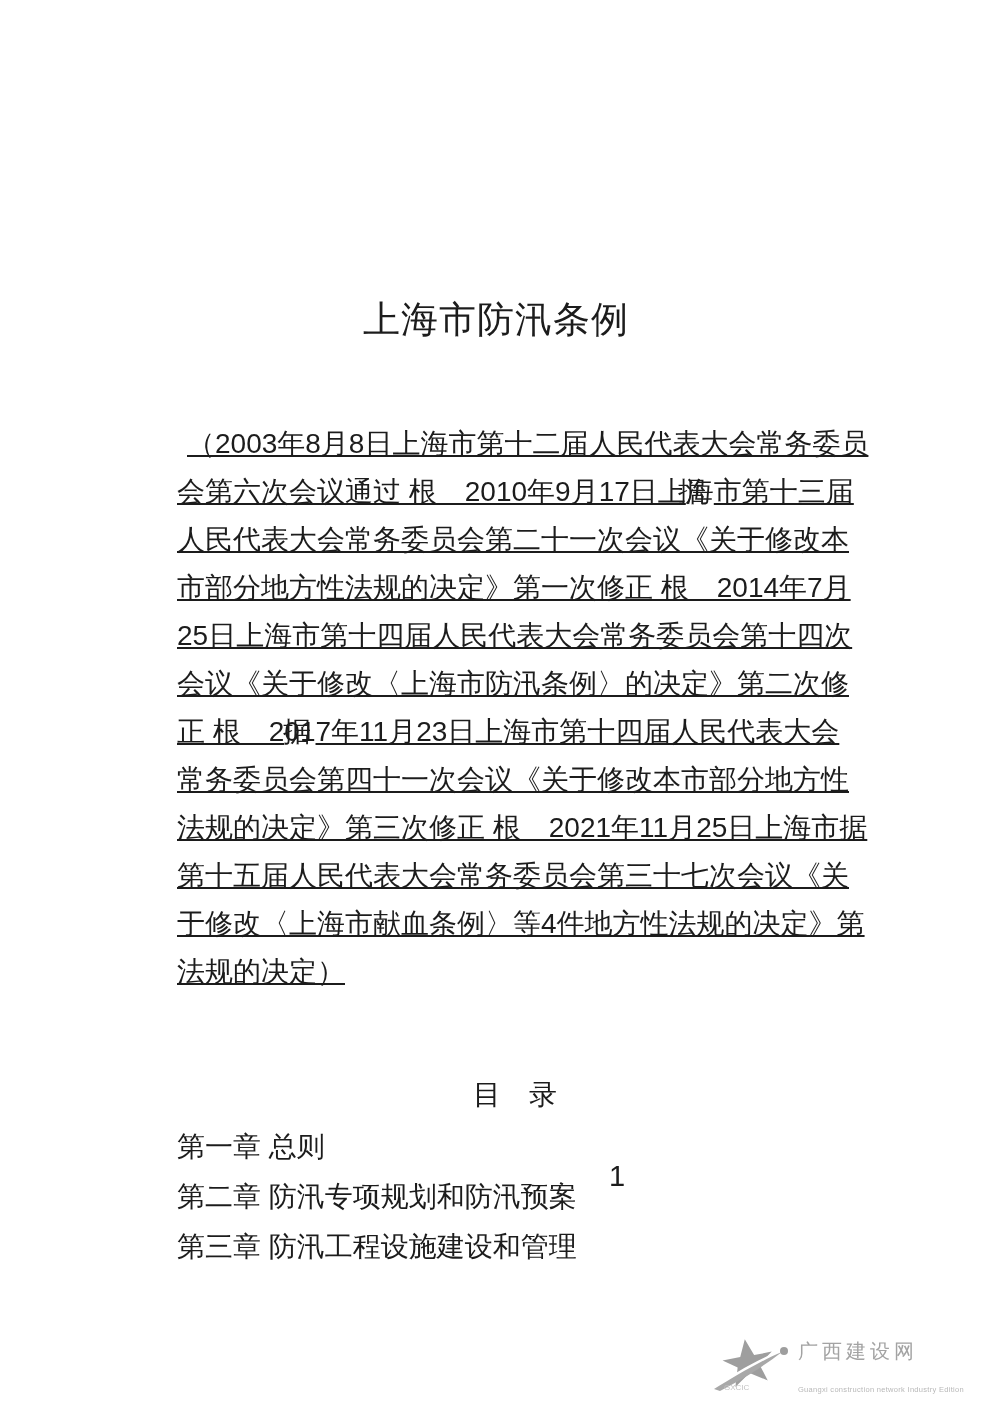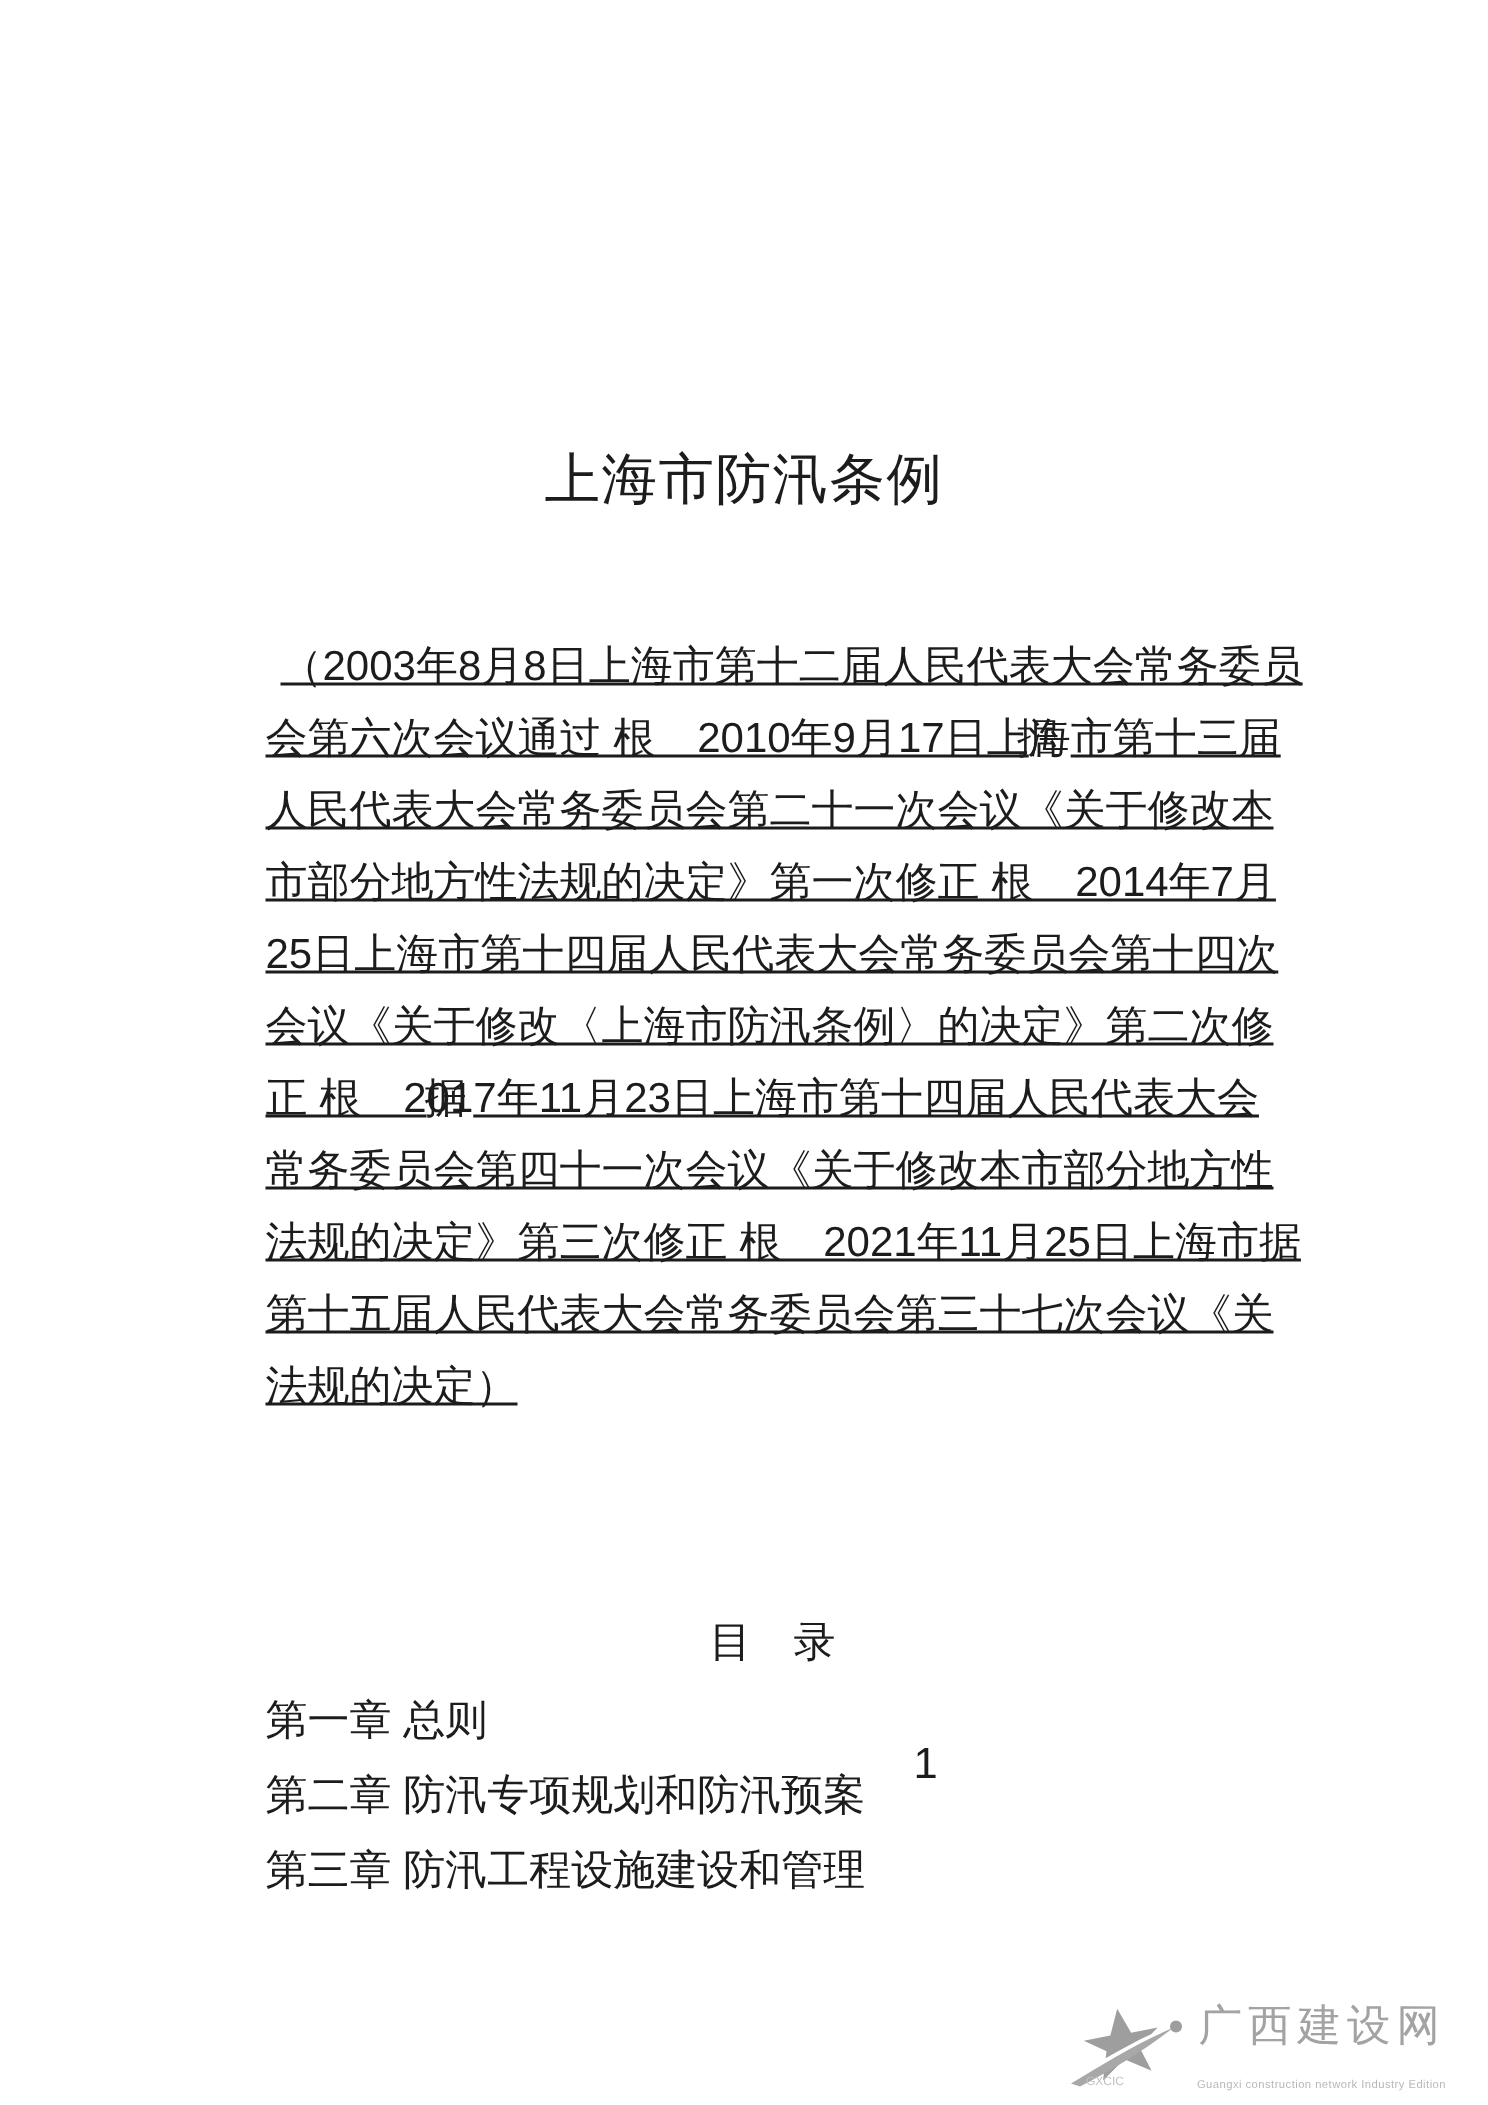--- a/index.html
+++ b/index.html
@@ -86,26 +86,25 @@
   }
   .wm-star {
     width: 84px;
     height: 60px;
     flex: 0 0 auto;
   }
   .wm-textcol {
     margin-left: 4px;
   }
   .wm-brand {
-    font-size: 29px;
+    font-size: 20px;
     letter-spacing: 4px;
     color: #a3a3a3;
     font-family: Liberation Sans, sans-serif;
     line-height: 28px;
-    text-align: right;
   }
   .wm-tagline {
     font-size: 7.5px;
     color: #b8b8b8;
     letter-spacing: 0.3px;
     margin-top: 20px;
     white-space: nowrap;
   }
 </style>
 </head>
@@ -119,20 +118,21 @@
     <div class="pline first">（2003年8月8日上海市第十二届人民代表大会常务委员</div>
     <div class="pline"><span>会第六次会议通过 根　2010年9月17日上</span><span class="overlap ov-a"><span class="over">据</span><span class="base">海</span></span><span>市第十三届</span></div>
     <div class="pline">人民代表大会常务委员会第二十一次会议《关于修改本</div>
     <div class="pline">市部分地方性法规的决定》第一次修正 根　2014年7月</div>
     <div class="pline">25日上海市第十四届人民代表大会常务委员会第十四次</div>
     <div class="pline">会议《关于修改〈上海市防汛条例〉的决定》第二次修</div>
     <div class="pline"><span>正 根　2</span><span class="overlap ov-b"><span class="over">据</span><span class="base">01</span></span><span>7年11月23日上海市第十四届人民代表大会</span></div>
     <div class="pline">常务委员会第四十一次会议《关于修改本市部分地方性</div>
     <div class="pline">法规的决定》第三次修正 根　2021年11月25日上海市据</div>
     <div class="pline">第十五届人民代表大会常务委员会第三十七次会议《关</div>
+    <div class="pline">于修改〈上海市献血条例〉等4件地方性法规的决定》第</div>
     <div class="pline">法规的决定）</div>
   </div>
 
   <div class="toc">
     <div class="toc-heading">目　录</div>
     <div class="toc-item">第一章 总则</div>
     <div class="toc-item">第二章 防汛专项规划和防汛预案</div>
     <div class="toc-item">第三章 防汛工程设施建设和管理</div>
   </div>
 

